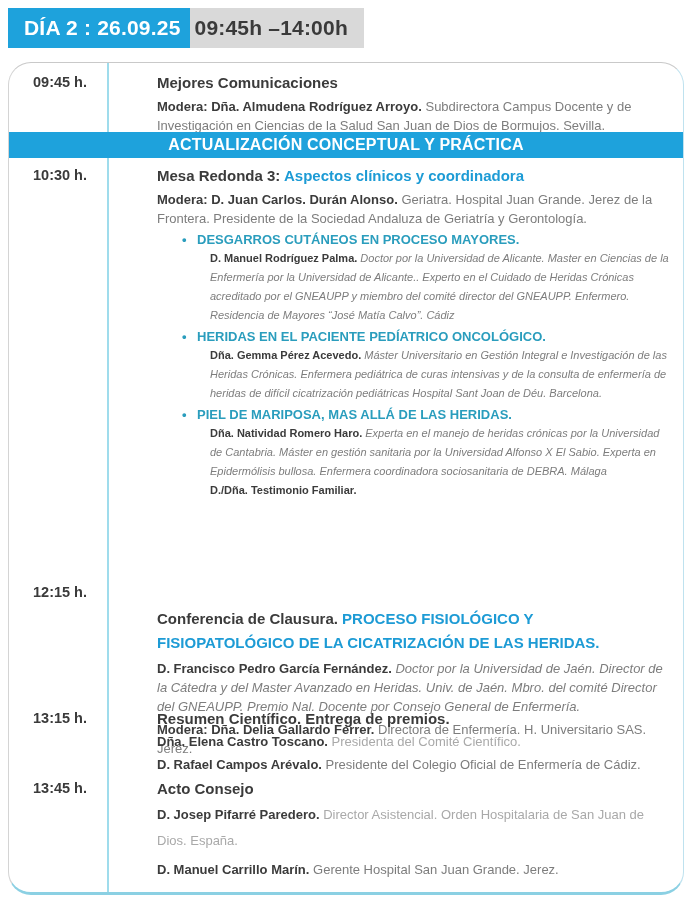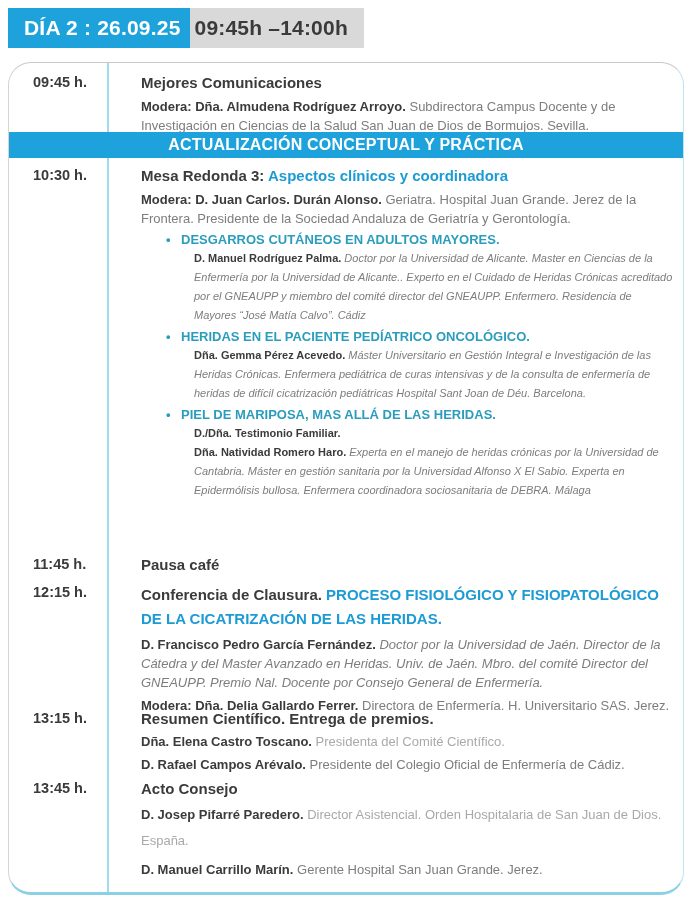--- a/index.html
+++ b/index.html
@@ -31,37 +31,37 @@
   }
   .tbl::before{ 
     content:"";position:absolute;left:98px;top:0;bottom:0;width:2px;
     background:#9fdcec;z-index:0;
   }
   .row{position:absolute;left:0;width:100%;display:flex;z-index:0;}
   .row .time{
     flex:0 0 100px;box-sizing:border-box;padding:1px 0 0 24px;
     font-weight:700;font-size:14.5px;color:#3a3a3a;white-space:nowrap;
   }
-  .row .content{flex:1;box-sizing:border-box;padding:0 10px 0 32px;z-index:1;}
+  .row .content{flex:1;box-sizing:border-box;padding:0 10px 0 48px;z-index:1;}
 
   
   .row-0{top:10px;}
   .banner{position:absolute;left:0;top:69px;width:100%;height:26px;z-index:2;
     background:var(--accent);color:#ffffff;font-weight:700;font-size:16px;
     line-height:26px;text-align:center;letter-spacing:.2px;}
   .row-2{top:103px;}
   .row-3{top:492px;}
   .row-4{top:520px;}
   .row-5{top:646px;}
   .row-6{top:716px;}
   .row-7{top:798px;margin-top:44px;}
 
   
   .p-title{margin:0;font-size:15px;line-height:20px;font-weight:700;color:#3b3b3b;}
-  .p-sp{line-height:24px;}            
+  .p-sp{line-height:24px;margin-top:24px;}            
   .p-body{margin:4px 0 0;font-size:13px;line-height:19px;color:#3b3b3b;}
   .p-tight{margin-top:2px;line-height:21px;}
   .p-sp26{margin-top:3px;line-height:26px;}
   .p-bullet-t{margin:2px 0 0 40px;font-size:13px;line-height:19px;position:relative;}
   .p-bullet-b{margin:0 0 0 53px;font-size:11px;line-height:19px;}
   .bullet-dot{position:absolute;left:-15px;top:0;color:var(--teal);font-weight:700;}
 
   
   .s-t{font-weight:700;color:#3b3b3b;}
   .s-b{font-weight:700;color:#3b3b3b;}
@@ -86,33 +86,27 @@
           <div class="p-title"><span class="s-t">Mejores Comunicaciones</span></div>
           <div class="p-body"><span class="s-b">Modera: Dña. Almudena Rodríguez Arroyo.</span><span class="s-g"> Subdirectora Campus Docente y de Investigación en Ciencias de la Salud San Juan de Dios de Bormujos. Sevilla.</span></div>
         </div>
       </div>
       <div class="banner">ACTUALIZACIÓN CONCEPTUAL Y PRÁCTICA</div>
       <div class="row row-2">
         <div class="time">10:30 h.</div>
         <div class="content">
           <div class="p-title"><span class="s-t">Mesa Redonda 3: </span><span class="s-blue">Aspectos clínicos y coordinadora</span></div>
           <div class="p-body"><span class="s-b">Modera: D. Juan Carlos. Durán Alonso.</span><span class="s-g"> Geriatra. Hospital Juan Grande. Jerez de la Frontera. Presidente de la Sociedad Andaluza de Geriatría y Gerontología.</span></div>
-          <div class="p-bullet-t"><span class="bullet-dot">•</span><span class="s-teal">DESGARROS CUTÁNEOS EN ADULTOS MAYORES.</span></div>
+          <div class="p-bullet-t"><span class="bullet-dot">•</span><span class="s-teal">DESGARROS CUTÁNEOS EN PROCESO MAYORES.</span></div>
           <div class="p-bullet-b"><span class="s-b">D. Manuel Rodríguez Palma.</span><span class="s-gi"> Doctor por la Universidad de Alicante. Master en Ciencias de la Enfermería por la Universidad de Alicante.. Experto en el Cuidado de Heridas Crónicas acreditado por el GNEAUPP y miembro del comité director del GNEAUPP. Enfermero. Residencia de Mayores “José Matía Calvo”. Cádiz</span></div>
           <div class="p-bullet-t"><span class="bullet-dot">•</span><span class="s-teal">HERIDAS EN EL PACIENTE PEDÍATRICO ONCOLÓGICO.</span></div>
           <div class="p-bullet-b"><span class="s-b">Dña. Gemma Pérez Acevedo.</span><span class="s-gi"> Máster Universitario en Gestión Integral e Investigación de las Heridas Crónicas. Enfermera pediátrica de curas intensivas y de la consulta de enfermería de heridas de difícil cicatrización pediátricas Hospital Sant Joan de Déu. Barcelona.</span></div>
           <div class="p-bullet-t"><span class="bullet-dot">•</span><span class="s-teal">PIEL DE MARIPOSA, MAS ALLÁ DE LAS HERIDAS.</span></div>
+          <div class="p-bullet-b"><span class="s-b">Dña. Natividad Romero Haro.</span><span class="s-gi"> Experta en el manejo de heridas crónicas por la Universidad de Cantabria. Máster en gestión sanitaria por la Universidad Alfonso X El Sabio. Experta en Epidermólisis bullosa. Enfermera coordinadora sociosanitaria de DEBRA. Málaga</span></div>
           <div class="p-bullet-b"><span class="s-b">D./Dña. Testimonio Familiar.</span></div>
-          <div class="p-bullet-b"><span class="s-b">Dña. Natividad Romero Haro.</span><span class="s-gi"> Experta en el manejo de heridas crónicas por la Universidad de Cantabria. Máster en gestión sanitaria por la Universidad Alfonso X El Sabio. Experta en Epidermólisis bullosa. Enfermera coordinadora sociosanitaria de DEBRA. Málaga</span></div>
-        </div>
-      </div>
-      <div class="row row-3">
-        <div class="time">11:45 h.</div>
-        <div class="content">
-          <div class="p-title"><span class="s-t">Pausa café</span></div>
         </div>
       </div>
       <div class="row row-4">
         <div class="time">12:15 h.</div>
         <div class="content">
           <div class="p-title p-sp"><span class="s-t">Conferencia de Clausura. </span><span class="s-blue">PROCESO FISIOLÓGICO Y FISIOPATOLÓGICO DE LA CICATRIZACIÓN DE LAS HERIDAS.</span></div>
           <div class="p-body"><span class="s-b">D. Francisco Pedro García Fernández.</span><span class="s-gi"> Doctor por la Universidad de Jaén. Director de la Cátedra y del Master Avanzado en Heridas. Univ. de Jaén. Mbro. del comité Director del GNEAUPP. Premio Nal. Docente por Consejo General de Enfermería.</span></div>
           <div class="p-body"><span class="s-b">Modera: Dña. Delia Gallardo Ferrer.</span><span class="s-g"> Directora de Enfermería. H. Universitario SAS. Jerez.</span></div>
         </div>
       </div>

